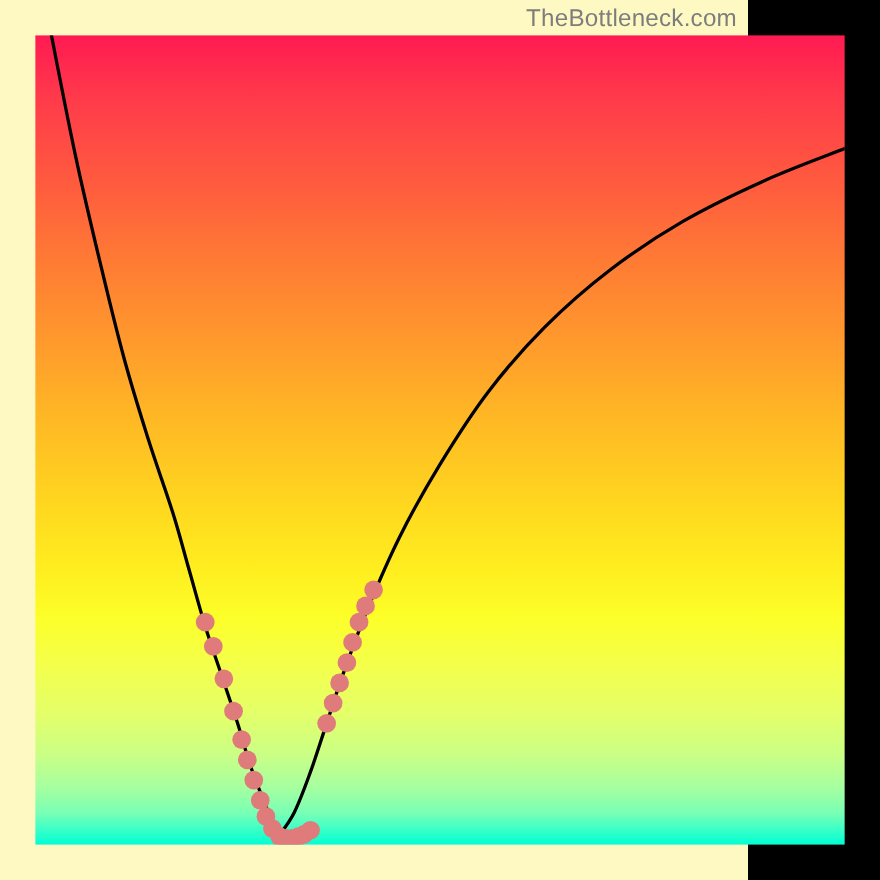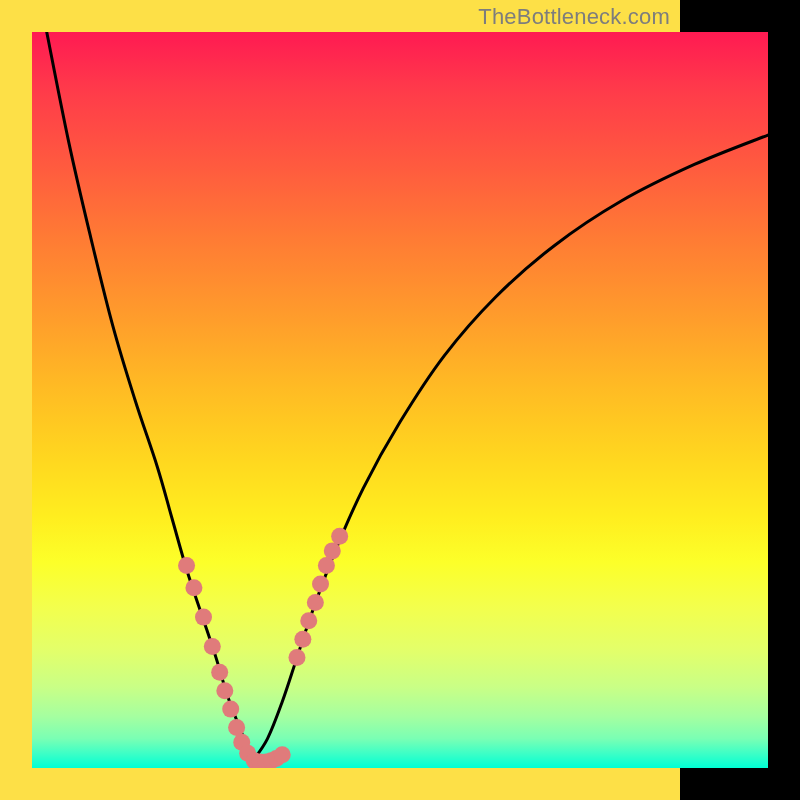--- a/index.html
+++ b/index.html
@@ -8,21 +8,21 @@
     width: 800px;
     height: 800px;
     background: #000;
     overflow: hidden;
     font-family: Arial, Helvetica, sans-serif;
   }
   .stage {
     position: relative;
     width: 680px;
     height: 800px;
-    background: #fde047;
+    background: #fef9c3;
   }
   .watermark {
     position: absolute;
     top: 4px;
     right: 10px;
     color: #7d7d7d;
     font-size: 22px;
     font-weight: 500;
     letter-spacing: 0.2px;
     z-index: 10;

